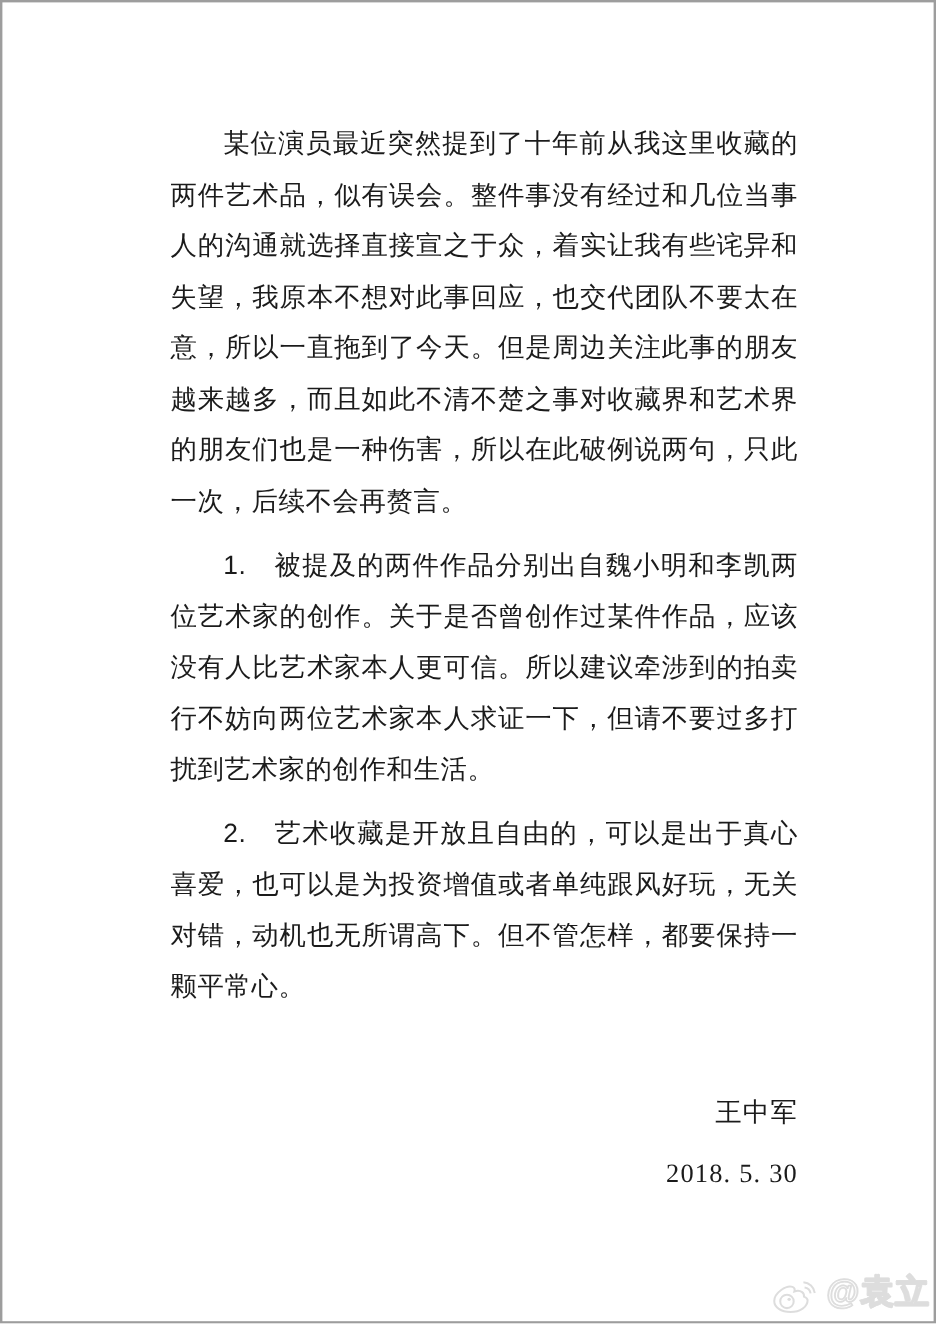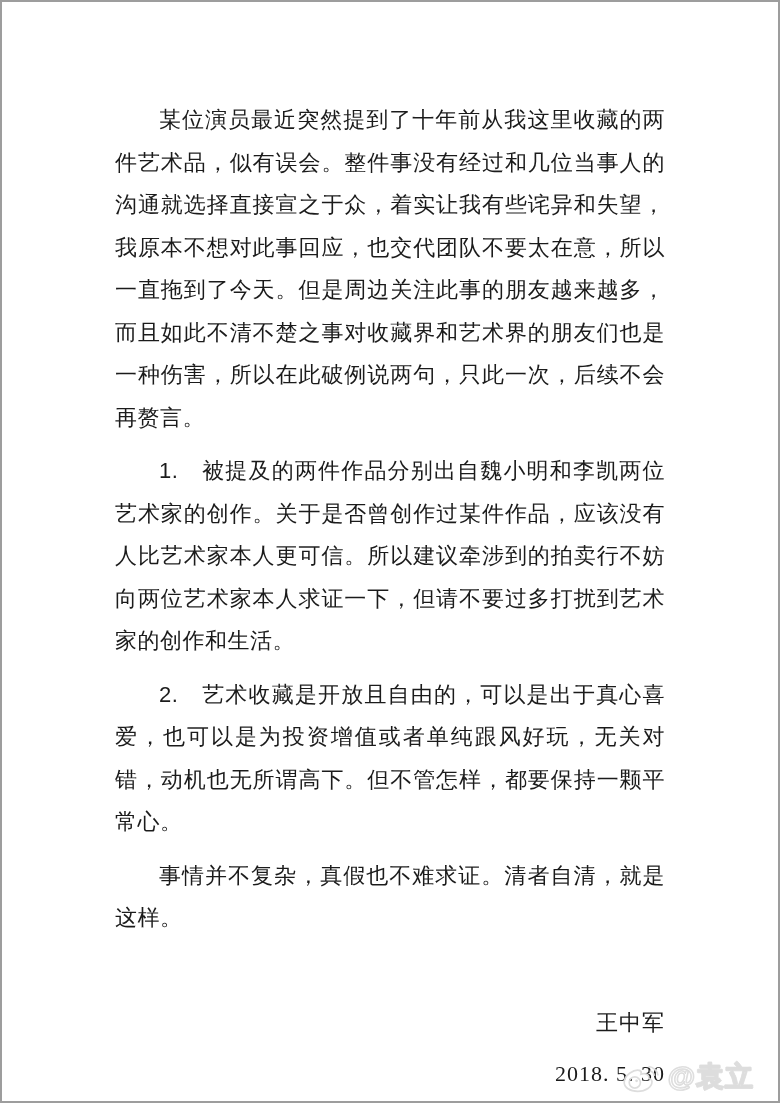--- a/index.html
+++ b/index.html
@@ -9,20 +9,21 @@
     font-family: "Liberation Sans", "DejaVu Sans", sans-serif;
   }
   .page {
     position: relative;
     width: 780px;
     height: 1103px;
     box-sizing: border-box;
     background: #ffffff;
     border: 2px solid #9d9d9d;
     overflow: hidden;
+    padding-left: 27px;
   }
   .content {
     box-sizing: border-box;
     width: 100%;
     padding: 97px 113px 0 113px;
     color: #1b1b1b;
   }
   .doc-text p {
     margin: 0 0 11px 0;
     font-size: 22px;
@@ -42,24 +43,24 @@
   .sig-name {
     margin-top: 62px;
     letter-spacing: 1px;
   }
   .sig-date {
     margin-top: 9px;
     letter-spacing: 1px;
   }
   .watermark {
     position: absolute;
-    right: 24px;
+    right: 3px;
     bottom: 5px;
     display: flex;
-    align-items: flex-start;
+    align-items: flex-end;
     gap: 5px;
     opacity: 0.95;
     pointer-events: none;
   }
   .watermark .handle {
     font-size: 28px;
     font-weight: bold;
     color: #ffffff;
     -webkit-text-stroke: 1.2px #dcdcdc;
     text-shadow:
@@ -75,21 +76,20 @@
 </style>
 </head>
 <body>
 
 <div class="page">
   <div class="content">
     <div class="doc-text">
       <p>某位演员最近突然提到了十年前从我这里收藏的两件艺术品，似有误会。整件事没有经过和几位当事人的沟通就选择直接宣之于众，着实让我有些诧异和失望，我原本不想对此事回应，也交代团队不要太在意，所以一直拖到了今天。但是周边关注此事的朋友越来越多，而且如此不清不楚之事对收藏界和艺术界的朋友们也是一种伤害，所以在此破例说两句，只此一次，后续不会再赘言。</p>
       <p>1.　被提及的两件作品分别出自魏小明和李凯两位艺术家的创作。关于是否曾创作过某件作品，应该没有人比艺术家本人更可信。所以建议牵涉到的拍卖行不妨向两位艺术家本人求证一下，但请不要过多打扰到艺术家的创作和生活。</p>
       <p>2.　艺术收藏是开放且自由的，可以是出于真心喜爱，也可以是为投资增值或者单纯跟风好玩，无关对错，动机也无所谓高下。但不管怎样，都要保持一颗平常心。</p>
-      <p>事情并不复杂，真假也不难求证。清者自清，就是这样。</p>
     </div>
     <div class="sig-block">
       <div class="sig-name">王中军</div>
       <div class="sig-date">2018. 5. 30</div>
     </div>
   </div>
 
   <div class="watermark">
     <span>
       <svg width="42" height="36" viewBox="0 0 42 36">

